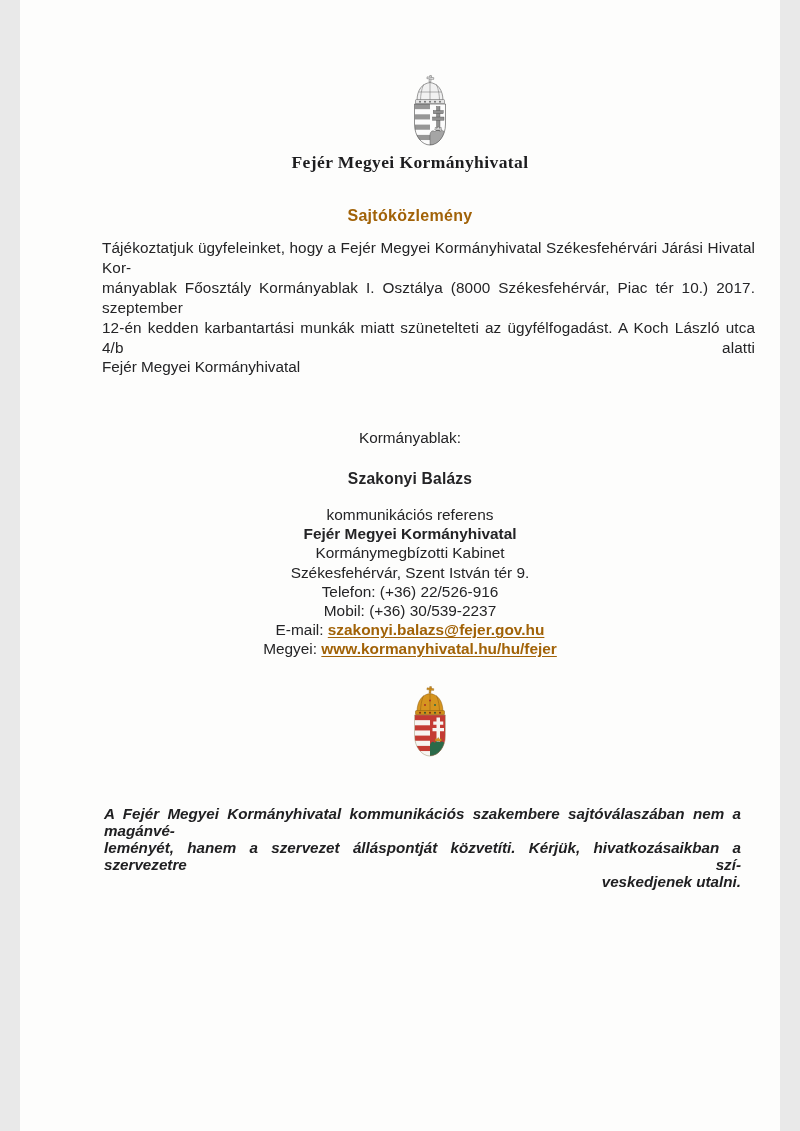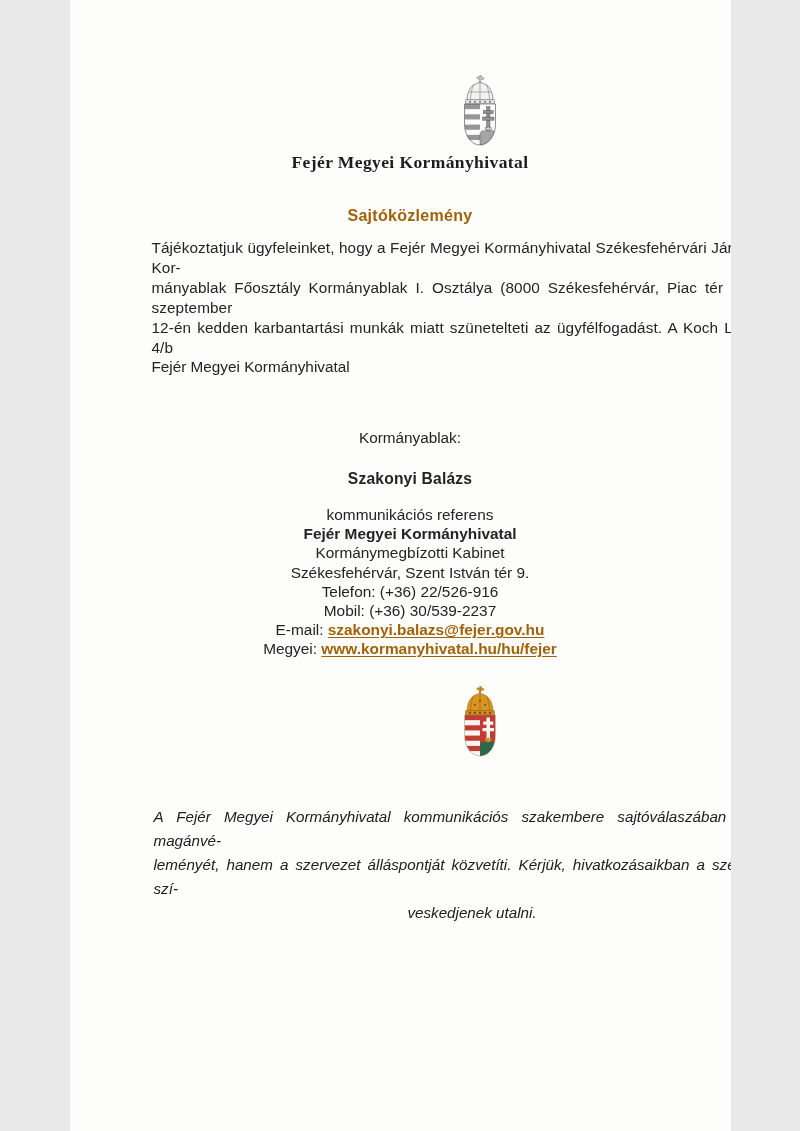--- a/index.html
+++ b/index.html
@@ -1,18 +1,18 @@
 <!DOCTYPE html>
 <html><head>
 <meta charset="utf-8">
 <style>
   html, body { margin:0; padding:0; background:#e9e9e9; }
   .page {
     position:relative;
-    width:661px; height:1131px;
+    width:760px; height:1131px;
     margin:0 auto;
     background:#fdfdfc;
     font-family:"Liberation Sans", sans-serif;
     color:#242426;
     overflow:hidden;
   }
 
   
   .center-col { position:absolute; left:20px; right:0; text-align:center; }
 
@@ -48,25 +48,25 @@
     cursor:pointer;
     font-weight:bold;
   }
 
   .emblem { position:absolute; left:389px; line-height:0; }
   .emblem-top    { top:75px; }
   .emblem-bottom { top:686px; }
 
   .disclaimer {
     position:absolute; left:84px; top:805px; width:637px;
-    font-style:italic; font-weight:normal;
-    font-size:15.2px; line-height:24px;
+    font-style:italic; font-weight:bold;
+    font-size:15.2px; line-height:17px;
     color:#202022;
   }
-  .dcenter { text-align:center; }
+  .dcenter { text-align:right; }
 </style>
 </head>
 <body>
 
 <div class="page">
 
   <div class="emblem emblem-top">
     <svg width="42" height="74" viewBox="0 0 84 148" xmlns="http://www.w3.org/2000/svg">
       <g transform="rotate(7 42 10)">
         <rect x="40.5" y="1" width="3.5" height="13" fill="#ededed" stroke="#555" stroke-width="0.9"></rect>

